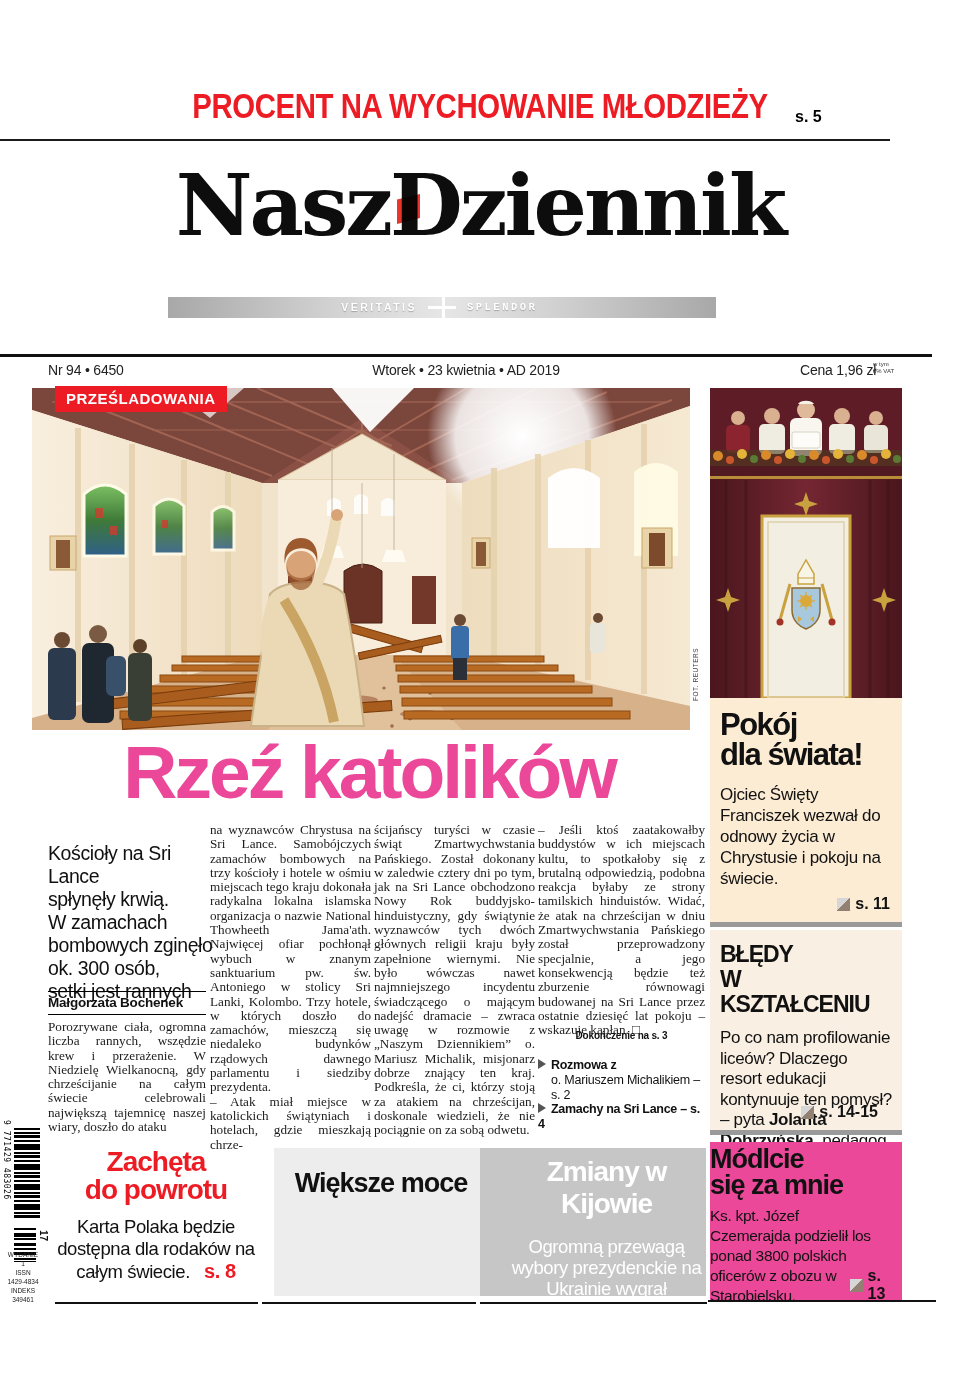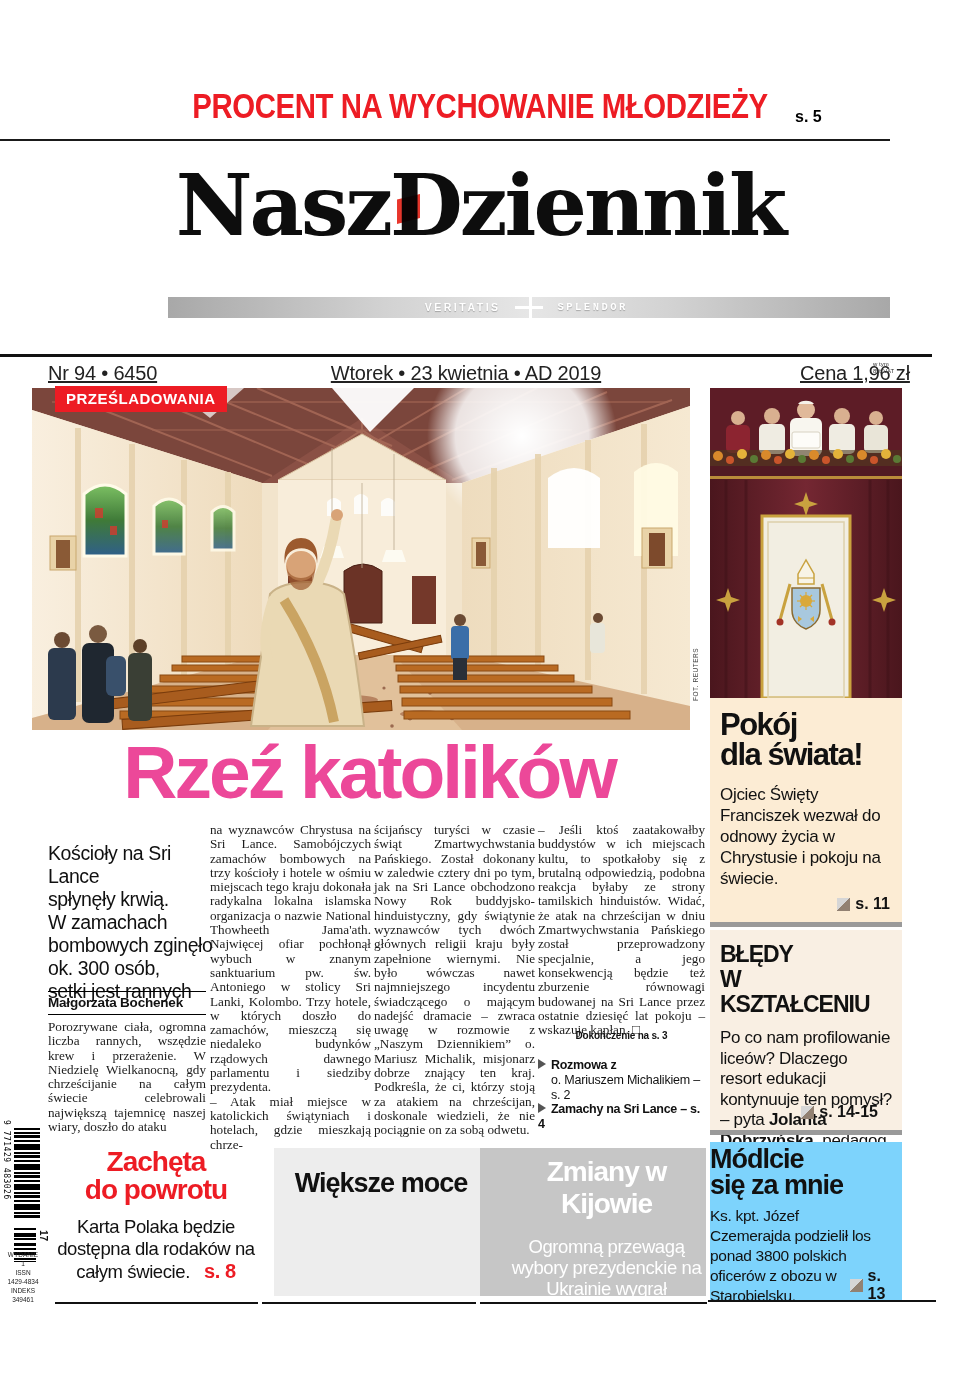--- a/index.html
+++ b/index.html
@@ -14,31 +14,31 @@
     font-weight:bold;font-size:35px;transform:scaleX(.84);letter-spacing:-.5px;}
   #banner-ref{left:795px;top:108px;font-weight:bold;font-size:16px;color:#000;}
   #rule-top{left:0;top:139px;width:890px;height:2px;background:#1a1a1a;}
   
   #masthead{left:0;top:160px;width:960px;text-align:center;
     font-family:"DejaVu Serif",serif;font-weight:bold;font-size:84px;line-height:1.1;
     letter-spacing:-3px;color:#0d0d0d;}
   #masthead .mword{position:relative;display:inline-block;}
   #masthead-flag{position:absolute;left:7px;top:34px;width:23px;height:30px;background:#e8362c;
     clip-path:polygon(0 18%,100% 0,100% 80%,0 100%);mix-blend-mode:multiply;}
-  #motto-band{left:168px;top:297px;width:722px;height:21px;
+  #motto-band{left:168px;top:297px;width:548px;height:21px;
     background:linear-gradient(90deg,#a8a8a8,#d2d2d2 30%,#e6e6e6 50%,#d2d2d2 70%,#a8a8a8);}
   #motto-band .divider{position:absolute;left:50%;top:0;width:3px;height:100%;background:#fff;}
   #motto-band .dash{position:absolute;left:calc(50% - 14px);top:9px;width:28px;height:3px;background:#fff;}
   .motto-txt{position:absolute;top:4px;font-size:10.5px;font-weight:bold;letter-spacing:2.5px;
     color:#fff;text-shadow:0 1px 1px rgba(0,0,0,.25);}
   #motto-left{right:52%;margin-right:14px;}
   #motto-right{left:52%;margin-left:14px;font-family:Liberation Mono, monospace;}
   
   #rule-date{left:0;top:354px;width:932px;height:3px;background:#111;}
-  .dateline{top:362px;font-size:20px;color:#222;letter-spacing:-.2px;text-decoration:underline;}
+  .dateline{top:362px;font-size:14px;color:#222;letter-spacing:-.2px;}
   #date-issue{left:48px;}
   #date-center{left:0;width:932px;text-align:center;}
   #date-price{left:800px;}
   #date-vat{left:873px;top:361px;font-size:6px;line-height:7px;color:#333;}
   
   #photo-main{left:32px;top:388px;width:658px;height:342px;overflow:hidden;background:#e9dcc4;}
   #kicker{left:55px;top:386px;background:#ed1c24;color:#fff;font-weight:bold;
     font-size:15px;letter-spacing:.5px;padding:4px 11px 5px;}
   #photo-credit{left:692px;top:648px;writing-mode:vertical-rl;transform:rotate(180deg);
     font-size:6.5px;letter-spacing:.5px;color:#444;}
@@ -63,21 +63,21 @@
   .xlink b{letter-spacing:-.3px;}
   
   #photo-pope{left:710px;top:388px;width:192px;height:310px;overflow:hidden;}
   .railbox{left:710px;width:192px;box-sizing:border-box;padding:12px 10px;}
   #peace-box{top:698px;height:224px;background:#fcecd4;}
   #peace-head{font-weight:bold;font-size:31px;line-height:30px;letter-spacing:-1.5px;}
   #peace-body{margin-top:14px;font-size:17px;line-height:21px;letter-spacing:-.3px;}
   #edu-box{top:930px;height:200px;background:#f9efe3;}
   #edu-head{font-weight:bold;font-size:23px;line-height:25px;letter-spacing:-1px;}
   #edu-body{margin-top:11px;font-size:17px;line-height:20.5px;letter-spacing:-.3px;}
-  #pray-box{top:1142px;height:158px;background:#7dd3fc;padding:4px 0 0;}
+  #pray-box{top:1142px;height:158px;background:#ec4899;padding:4px 0 0;}
   #pray-head{font-weight:bold;font-size:27px;line-height:26px;letter-spacing:-1px;}
   #pray-body{margin-top:8px;font-size:15.5px;line-height:20px;width:170px;letter-spacing:-.3px;}
   .graybar{left:710px;width:192px;height:5px;background:#9a9a9a;}
   #graybar1{top:922px;} #graybar2{top:1130px;}
   #rule-pray{left:708px;top:1300px;width:228px;height:2px;background:#111;}
   .pref{position:absolute;display:flex;align-items:center;gap:5px;font-weight:bold;font-size:16px;}
   .pref-icon{width:13px;height:13px;background:linear-gradient(135deg,#d6d6d6 0 47%,#928172 47% 100%);}
   #peace-ref{right:12px;bottom:9px;} #edu-ref{right:24px;bottom:9px;}
   #pray-ref{left:140px;top:125px;}
   

